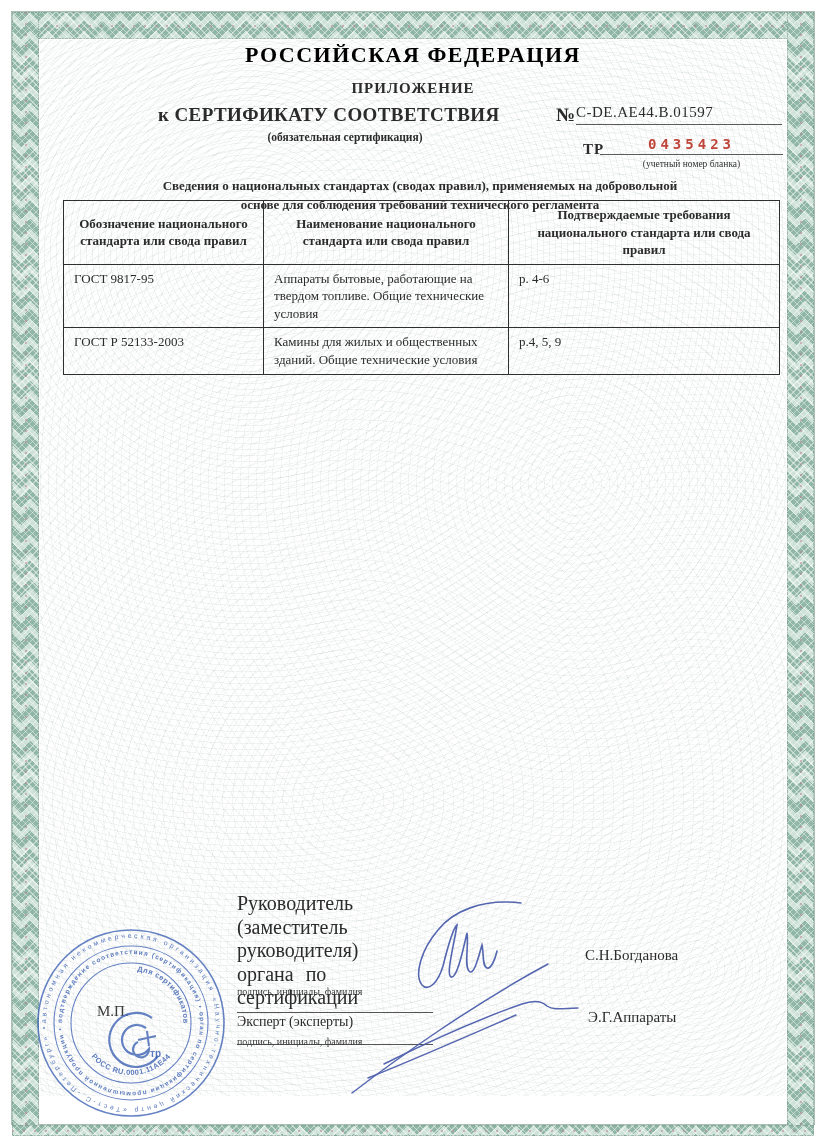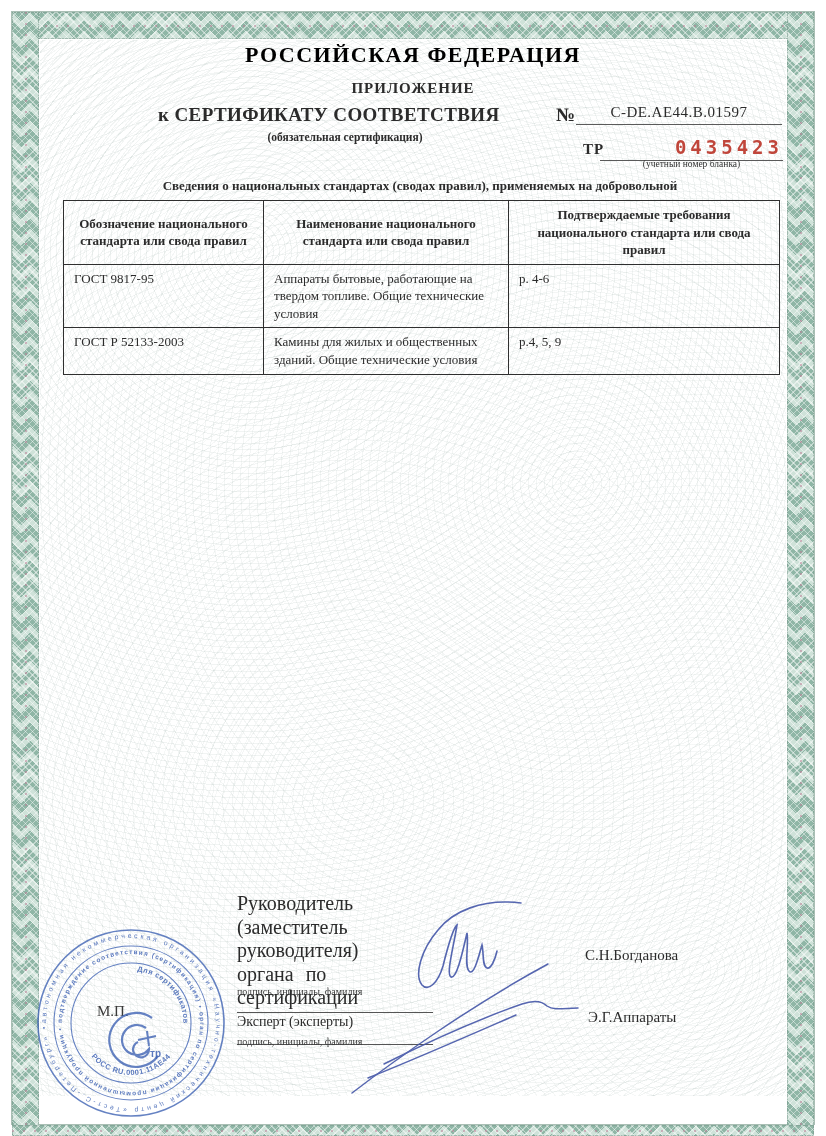--- a/index.html
+++ b/index.html
@@ -51,25 +51,25 @@
   .band-top{left:12px;right:12px;top:12px;height:27px;}
   .band-left{left:12px;top:12px;bottom:0;width:27px;}
   .band-right{right:12px;top:12px;bottom:0;width:27px;}
   .band-bottom{left:12px;right:12px;bottom:0;height:11px;}
   
   .abs{position:absolute;}
   .t-country{top:42px;left:0;width:100%;text-align:center;font-size:22px;font-weight:bold;letter-spacing:1.5px;color:#000000;}
   .t-annex{top:80px;left:0;width:100%;text-align:center;font-size:15px;font-weight:bold;letter-spacing:1px;}
   .t-certline{top:104px;left:158px;font-size:19px;font-weight:bold;letter-spacing:.4px;}
   .t-numsign{top:104px;left:556px;font-size:19px;font-weight:bold;}
-  .cert-number-box{top:104px;left:576px;width:206px;text-align:center;border-bottom:1.5px solid #5a5a5a;padding-bottom:3px;font-size:15px;letter-spacing:.5px;}
+  .cert-number-box{top:104px;left:576px;width:206px;border-bottom:1.5px solid #5a5a5a;padding-bottom:3px;font-size:15px;letter-spacing:.5px;}
   .t-mandatory{top:131px;left:0;width:690px;text-align:center;font-size:11.5px;font-weight:bold;}
   .t-tr{top:141px;left:583px;font-size:15px;font-weight:bold;letter-spacing:1px;}
-  .blank-box{top:136px;left:600px;width:183px;text-align:right;border-bottom:1.5px solid #5a5a5a;padding-bottom:2px;
-    font-family:"DejaVu Sans Mono",monospace;font-size:19px;font-weight:bold;letter-spacing:4px;color:#c0463b;}
+  .blank-box{top:136px;left:600px;width:183px;text-align:center;border-bottom:1.5px solid #5a5a5a;padding-bottom:2px;
+    font-family:"DejaVu Sans Mono",monospace;font-size:14px;font-weight:bold;letter-spacing:4px;color:#c0463b;}
   .blank-caption{top:159px;left:600px;width:183px;text-align:center;font-size:9.5px;color:#333;}
   .intro{top:177px;left:70px;width:700px;text-align:center;font-size:13px;font-weight:bold;line-height:1.45;}
   
   table.standards{position:absolute;top:200px;left:63px;width:716px;border-collapse:collapse;font-size:13px;table-layout:fixed;}
   table.standards th, table.standards td{border:1px solid #2f2f2f;}
   table.standards th{font-weight:bold;text-align:center;vertical-align:middle;padding:5px 8px;line-height:1.35;height:44px;}
   table.standards td{vertical-align:top;text-align:left;padding:5px 10px;line-height:1.35;}
   tr.row-1 td{height:46px;}
   tr.row-2 td{height:36px;}
   
@@ -100,20 +100,21 @@
   <div class="abs t-annex">ПРИЛОЖЕНИЕ</div>
   <div class="abs t-numsign">№</div>
   <div class="abs cert-number-box">C-DE.AE44.B.01597</div>
   <div class="abs t-mandatory">(обязательная сертификация)</div>
   <div class="abs t-tr">ТР</div>
   <div class="abs blank-box">0435423</div>
   <div class="abs blank-caption">(учетный номер бланка)</div>
 
   <div class="abs intro">
     <div>Сведения о национальных стандартах (сводах правил), применяемых на добровольной</div>
+    <div>основе для соблюдения требований технического регламента</div>
   </div>
 
   <table class="standards">
     <colgroup>
         <col style="width:200px">
         <col style="width:245px">
         <col style="width:271px">
       </colgroup>
     <tbody>
         <tr>

